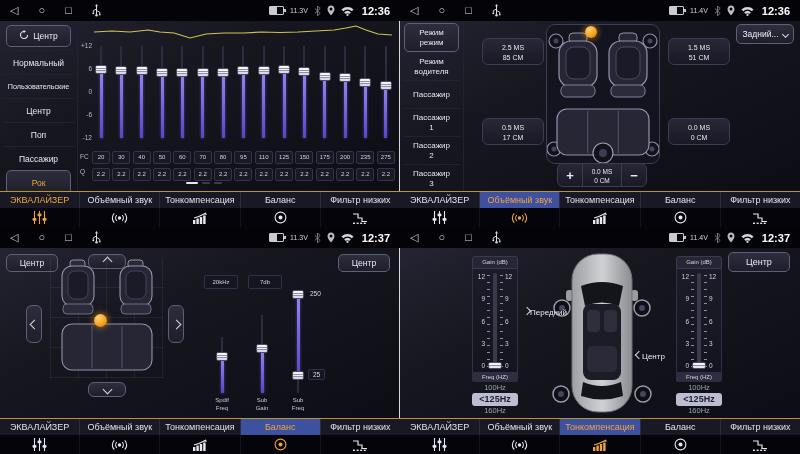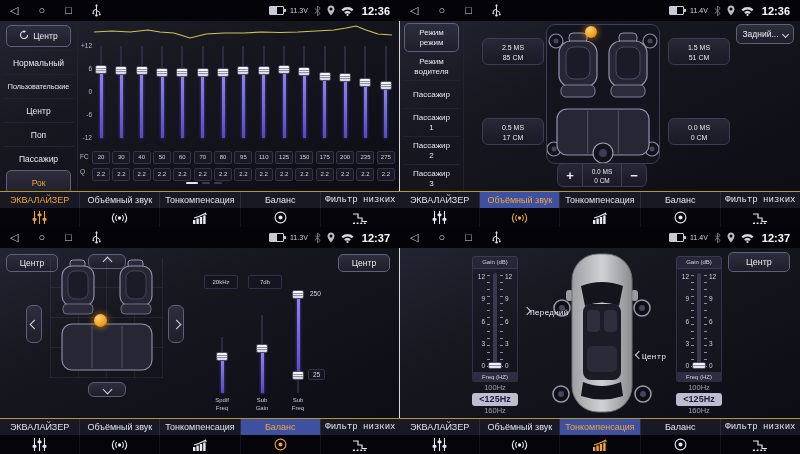--- a/index.html
+++ b/index.html
@@ -14,21 +14,21 @@
   .sb-right{margin-left:auto;display:flex;align-items:center;gap:6px;}
   .bat{width:13px;height:7px;border:1px solid #c9cbd4;border-radius:1px;position:relative;background:linear-gradient(90deg,#c9cbd4 55%,transparent 55%);}
   .bat::after{content:'';position:absolute;right:-3px;top:1.5px;width:2px;height:3px;background:#c9cbd4;}
   .volt{font-size:7px;color:#cfd2da;}
   .sicon{display:flex;align-items:center;opacity:.9;}
   .sb-time{font-size:11px;font-weight:700;color:#fff;margin-left:2px;}
   
   .tabbar{position:absolute;left:0;right:0;bottom:0;z-index:5;}
   .tab-labels{display:flex;height:16px;background:#191925;border-top:1px solid #b8952f;}
   .tab-label{flex:1;display:flex;align-items:center;justify-content:center;font-size:9px;color:#dfe2ec;border-right:1px solid #2c2c3c;white-space:nowrap;overflow:hidden;}
-  .tab-label:last-child{border-right:none;font-family:Liberation Mono, monospace;}
+  .tab-label:last-child{border-right:none;}
   .tab-label.active{color:#f0a43c;}
   .tab-label.bgfill{background:#3e51a1;}
   .tab-icons{display:flex;height:19px;background:#04040a;}
   .tab-icon{flex:1;display:flex;align-items:center;justify-content:center;color:#e8e9f2;border-right:1px solid #14141c;}
   .tab-icon:last-child{border-right:none;}
   .tab-icon.active{color:#f0a43c;}
   .content{position:absolute;left:0;right:0;top:21px;bottom:35px;}
   
   .btn{position:absolute;box-sizing:border-box;border:1px solid #5d6078;border-radius:5px;background:linear-gradient(#2d2d3d,#1f1f2b);color:#e9ebf5;display:flex;align-items:center;justify-content:center;}
   .chev{display:inline-block;width:6px;height:6px;border-right:1.6px solid #d6dae6;border-bottom:1.6px solid #d6dae6;}
@@ -87,21 +87,21 @@
   .m-scale{position:absolute;top:4px;bottom:4px;width:10px;display:flex;flex-direction:column;justify-content:space-between;font-size:6.5px;color:#cfd3e0;}
   .m-scale.left{left:2px;text-align:right;} .m-scale.right{right:2px;text-align:left;}
   .m-ticks{position:absolute;top:6px;bottom:6px;width:3px;background:repeating-linear-gradient(#8a8aa2 0 1px,transparent 1px 7px);}
   .m-ticks.left{left:14px;} .m-ticks.right{right:14px;}
   .m-track{position:absolute;left:50%;margin-left:-2px;top:4px;bottom:4px;width:4px;background:#3a3a4e;border-radius:2px;}
   .m-knob{position:absolute;left:-5px;bottom:0;width:14px;height:7px;border:1px solid #4c4c62;border-radius:2px;box-sizing:border-box;background:linear-gradient(180deg,#f4f5fa 0 35%,#8f8fa4 35% 50%,#e5e7f0 50%);}
   .freqbox{position:absolute;top:124px;width:46px;}
   .f-head{height:10px;background:#2e2e40;border-radius:2px;color:#cfd3e2;font-size:6px;line-height:10px;text-align:center;margin-bottom:1px;}
   .fopt{height:10px;font-size:7.5px;line-height:10px;text-align:center;color:#9aa0b4;}
   .fopt.sel{height:13px;background:#bcbdd0;border-radius:3px;color:#1d1d32;font-weight:700;font-size:9px;line-height:13px;}
-  .pos-label{position:absolute;font-size:8px;line-height:9.5px;color:#e8eaf4;display:flex;align-items:flex-start;gap:0;white-space:pre-line;font-family:Liberation Mono, monospace;}
+  .pos-label{position:absolute;font-size:8px;line-height:9.5px;color:#e8eaf4;display:flex;align-items:flex-start;gap:0;white-space:pre-line;}
   .pos-label .chev{width:5px;height:5px;}
   .carbox{position:absolute;left:150px;top:2px;width:104px;height:166px;}
 </style>
 </head>
 <body>
 
 <div class="grid">
 
   <section class="quad">
     <div class="statusbar">

